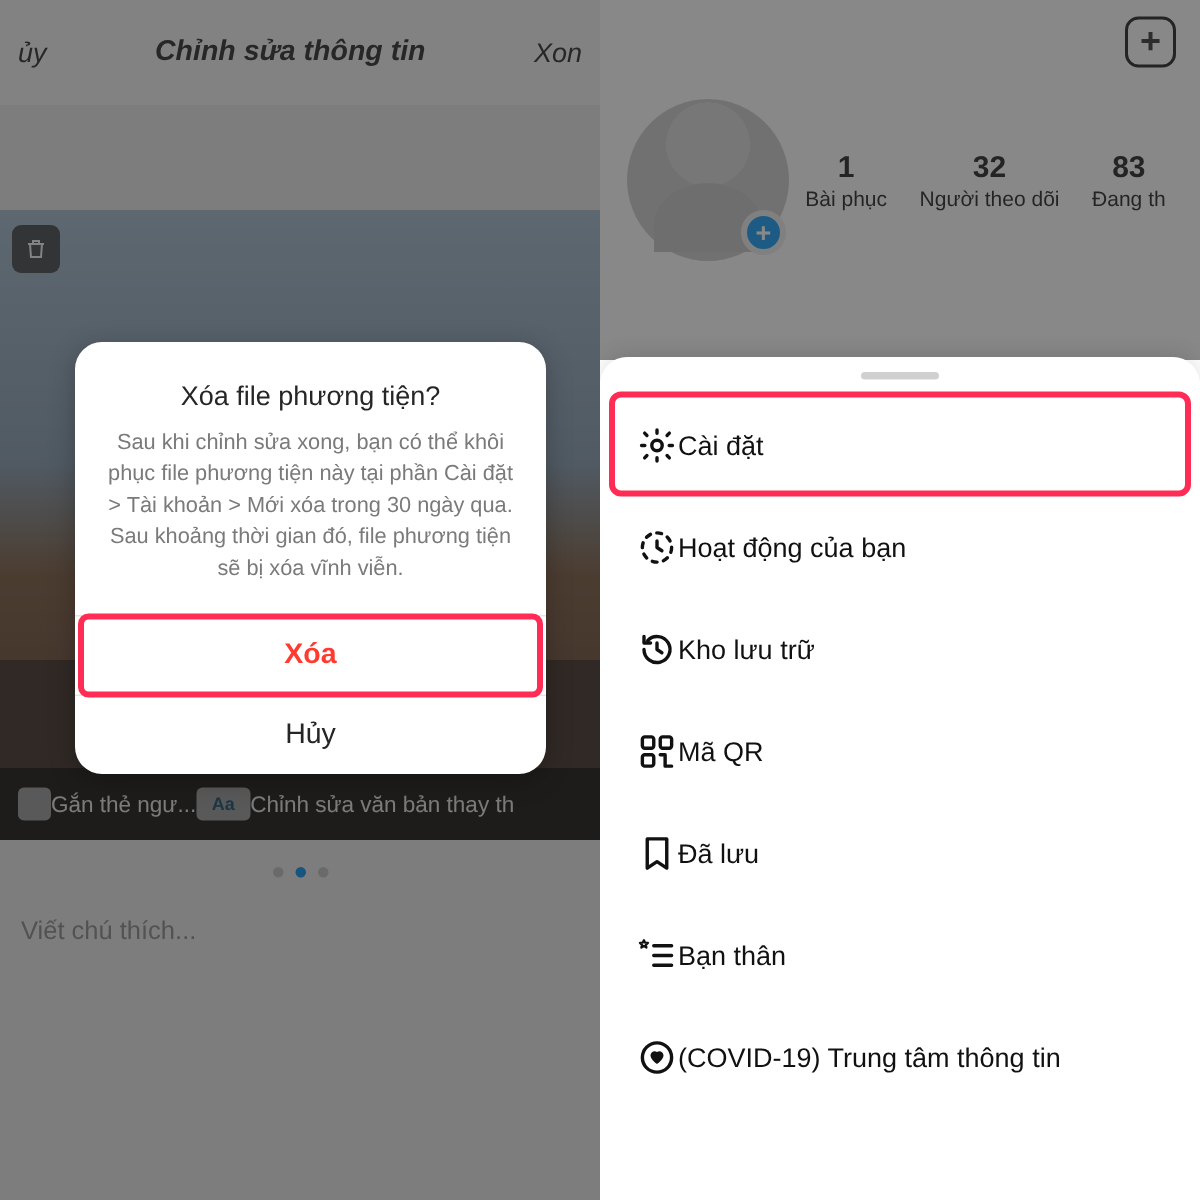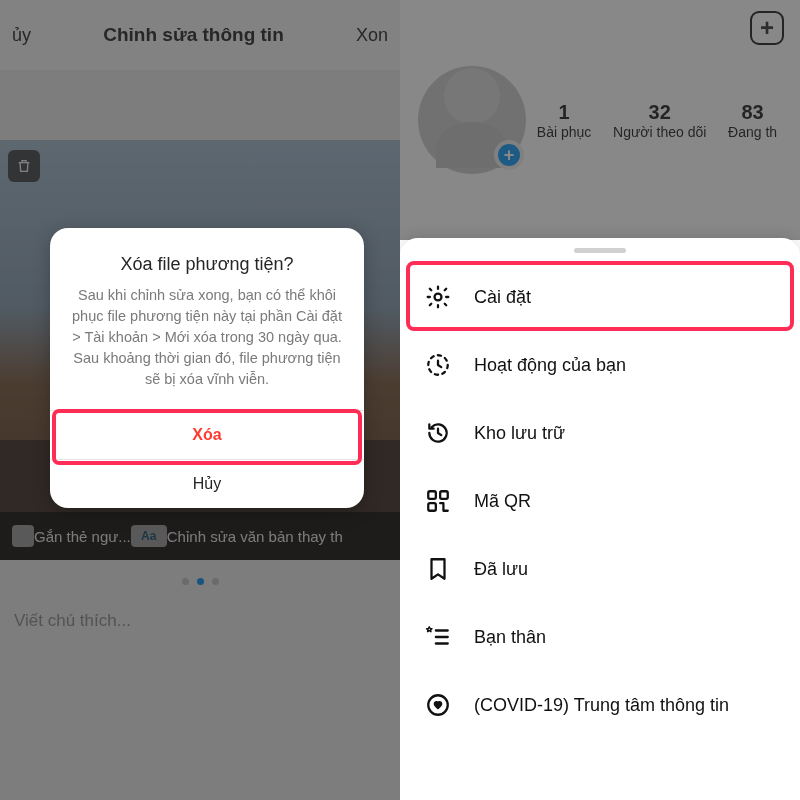--- a/index.html
+++ b/index.html
@@ -15,20 +15,21 @@
   .col { flex: 0 0 400px; height: 800px; position: relative; overflow: hidden; }
   
   #left { background: #f3f3f3; }
   .l-header {
     height: 70px;
     display: flex;
     align-items: center;
     justify-content: space-between;
     padding: 0 12px;
     background: #fff;
+    font-style: italic;
   }
   .l-header .h-btn { font-size: 18px; font-weight: 400; color: #262626; }
   .l-header .h-title { font-size: 19px; font-weight: 700; }
   .l-image-area {
     margin-top: 70px;
     height: 420px;
     position: relative;
     background: linear-gradient(180deg,#a8c0d6 0%,#8aa1b6 40%,#7d5a3e 58%,#5b3728 100%);
     overflow:hidden;
   }
@@ -82,21 +83,21 @@
     position:absolute; left:50px; right:36px; top:228px;
     background:#fff; border-radius:18px;
     box-shadow:0 4px 18px rgba(0,0,0,.25);
     text-align:center;
     overflow:hidden;
   }
   .alert-title { font-weight:400; font-size:18px; padding:26px 20px 10px; }
   .alert-msg { font-size:14.5px; line-height:1.45; color:#7a7a7a; padding:0 22px 20px;}
   .alert-btn {
     border-top:1px solid #e5e5e5;
-    padding:15px 0; font-size:16px;
+    padding:15px 0; font-size:19px;
   }
   .alert-btn.destruct { color:#ff3b30; font-weight:600; }
   .alert-hl {
     position:absolute; left:2px; right:2px;
     border:4px solid #ff2d55; border-radius:7px;
     pointer-events:none;
   }
 
   
   #right { background:#fff; }
@@ -145,21 +146,21 @@
   .sheet {
     position:absolute; left:0; right:0; top:238px; bottom:0;
     background:#fff; border-radius:18px 18px 0 0;
     box-shadow:0 -2px 14px rgba(0,0,0,.12);
   }
   .grab {
     width:52px; height:5px; border-radius:3px; background:#d0d0d0;
     margin:10px auto 10px;
   }
   .sheet-item {
-    display:flex; align-items:center; gap:22px;
+    display:flex; align-items:center; 
     padding:20px 24px;
     font-size:18px; color:#111;
   }
   .sheet-item .ic { width:28px; height:28px; flex:0 0 28px; display:flex; align-items:center; justify-content:center;}
   .sheet-item .ic svg { width:26px; height:26px; stroke:#111; fill:none; stroke-width:2.1; stroke-linecap:round; stroke-linejoin:round;}
   .sheet-hl {
     position:absolute; left:6px; right:6px;
     border:4px solid #ff2d55; border-radius:8px; pointer-events:none;
   }
 </style>

